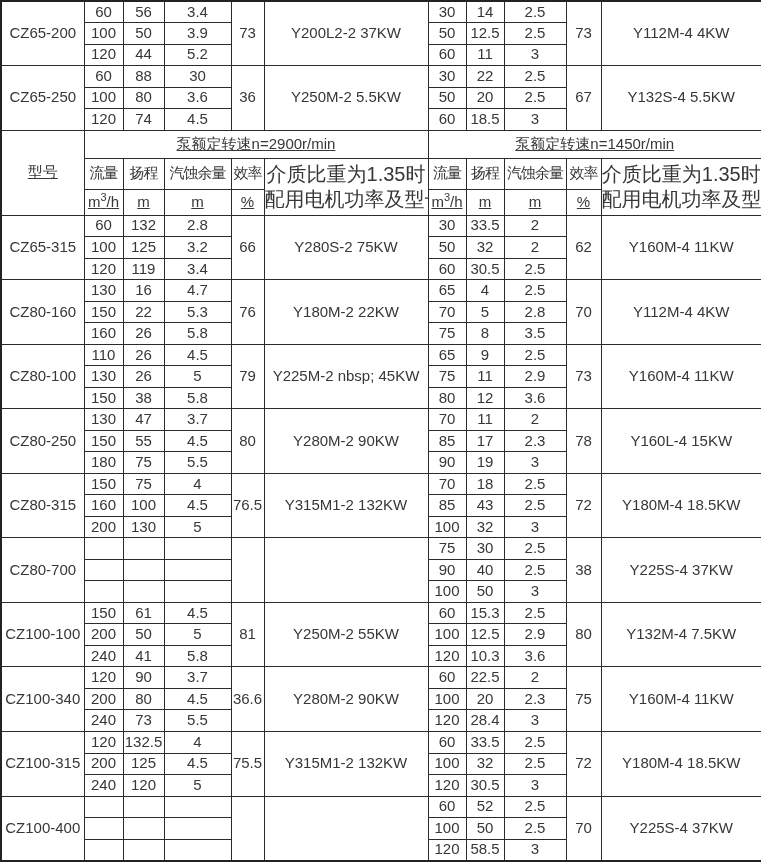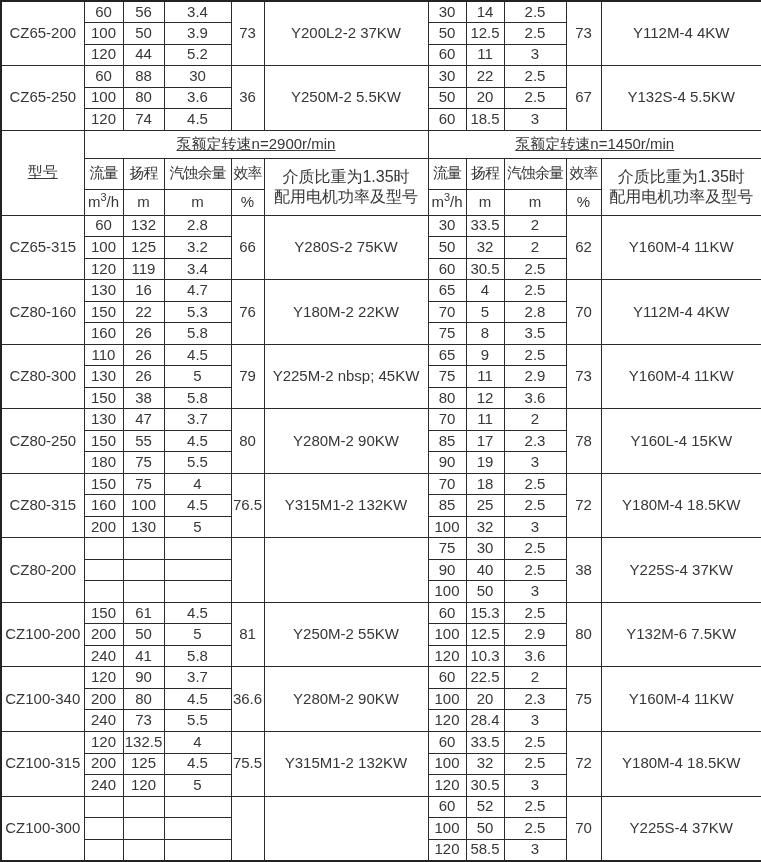--- a/index.html
+++ b/index.html
@@ -25,23 +25,23 @@
     white-space: nowrap;
   }
   tr.sub { height: 20px; }
   tr.hdr-speed { height: 26px; }
   tr.hdr-label { height: 29px; }
   tr.hdr-unit { height: 24px; }
   td.model { font-size: 15px; letter-spacing: 0px; }
   td.motor { white-space: pre; font-size: 15px; }
   td.hdr { font-size: 16px; text-decoration: underline; }
   td.hdr-tight { font-size: 15px; letter-spacing: -1px; margin-top: 11px; }
-  td.unit { font-size: 15px; }
+  td.unit { font-size: 15px; text-decoration: underline; }
   td.unit sup { font-size: 11px; line-height: 0; }
-  td.motorhdr div { font-size: 16px; line-height: 1.25; letter-spacing: 0px; }
+  td.motorhdr div { font-size: 20px; line-height: 1.25; letter-spacing: 0px; }
 </style>
 </head>
 <body>
 
 <div class="page">
   <table class="spec">
     <colgroup>
       <col style="width:83px">
         <col style="width:39px">
         <col style="width:41px">
@@ -198,21 +198,21 @@
         </tr>
         <tr class="sub">
           <td>160</td>
           <td>26</td>
           <td>5.8</td>
           <td>75</td>
           <td>8</td>
           <td>3.5</td>
         </tr>
         <tr class="sub">
-          <td class="model" rowspan="3">CZ80-300</td>
+          <td class="model" rowspan="3">CZ80-100</td>
           <td>110</td>
           <td>26</td>
           <td>4.5</td>
           <td rowspan="3">79</td>
           <td class="motor" rowspan="3">Y225M-2 nbsp; 45KW</td>
           <td>65</td>
           <td>9</td>
           <td>2.5</td>
           <td rowspan="3">73</td>
           <td class="motor" rowspan="3">Y160M-4  11KW</td>
@@ -273,33 +273,33 @@
           <td>18</td>
           <td>2.5</td>
           <td rowspan="3">72</td>
           <td class="motor" rowspan="3">Y180M-4  18.5KW</td>
         </tr>
         <tr class="sub">
           <td>160</td>
           <td>100</td>
           <td>4.5</td>
           <td>85</td>
-          <td>25</td>
+          <td>43</td>
           <td>2.5</td>
         </tr>
         <tr class="sub">
           <td>200</td>
           <td>130</td>
           <td>5</td>
           <td>100</td>
           <td>32</td>
           <td>3</td>
         </tr>
         <tr class="sub">
-          <td class="model" rowspan="3">CZ80-200</td>
+          <td class="model" rowspan="3">CZ80-700</td>
           <td></td>
           <td></td>
           <td></td>
           <td rowspan="3"></td>
           <td class="motor" rowspan="3"></td>
           <td>75</td>
           <td>30</td>
           <td>2.5</td>
           <td rowspan="3">38</td>
           <td class="motor" rowspan="3">Y225S-4  37KW</td>
@@ -314,31 +314,31 @@
         </tr>
         <tr class="sub">
           <td></td>
           <td></td>
           <td></td>
           <td>100</td>
           <td>50</td>
           <td>3</td>
         </tr>
         <tr class="sub">
-          <td class="model" rowspan="3">CZ100-200</td>
+          <td class="model" rowspan="3">CZ100-100</td>
           <td>150</td>
           <td>61</td>
           <td>4.5</td>
           <td rowspan="3">81</td>
           <td class="motor" rowspan="3">Y250M-2  55KW</td>
           <td>60</td>
           <td>15.3</td>
           <td>2.5</td>
           <td rowspan="3">80</td>
-          <td class="motor" rowspan="3">Y132M-6  7.5KW</td>
+          <td class="motor" rowspan="3">Y132M-4  7.5KW</td>
         </tr>
         <tr class="sub">
           <td>200</td>
           <td>50</td>
           <td>5</td>
           <td>100</td>
           <td>12.5</td>
           <td>2.9</td>
         </tr>
         <tr class="sub">
@@ -401,21 +401,21 @@
         </tr>
         <tr class="sub">
           <td>240</td>
           <td>120</td>
           <td>5</td>
           <td>120</td>
           <td>30.5</td>
           <td>3</td>
         </tr>
         <tr class="sub">
-          <td class="model" rowspan="3">CZ100-300</td>
+          <td class="model" rowspan="3">CZ100-400</td>
           <td></td>
           <td></td>
           <td></td>
           <td rowspan="3"></td>
           <td class="motor" rowspan="3"></td>
           <td>60</td>
           <td>52</td>
           <td>2.5</td>
           <td rowspan="3">70</td>
           <td class="motor" rowspan="3">Y225S-4  37KW</td>

